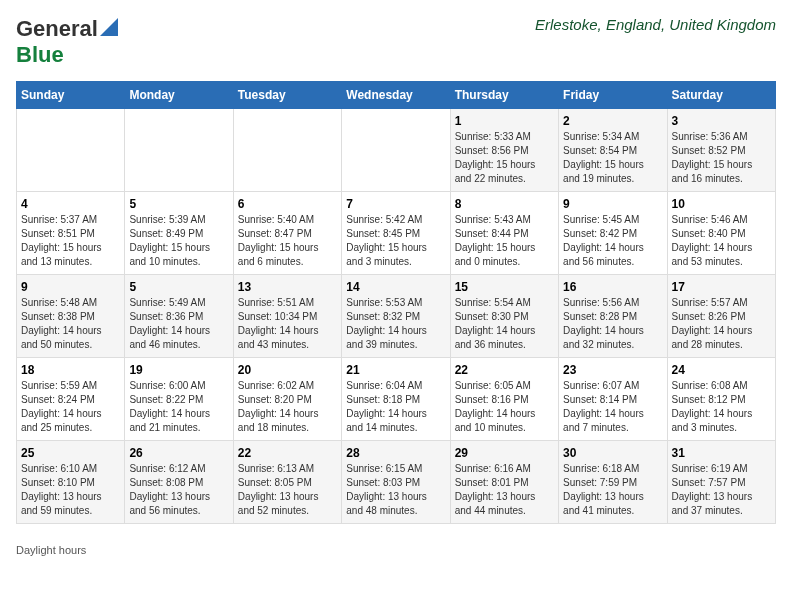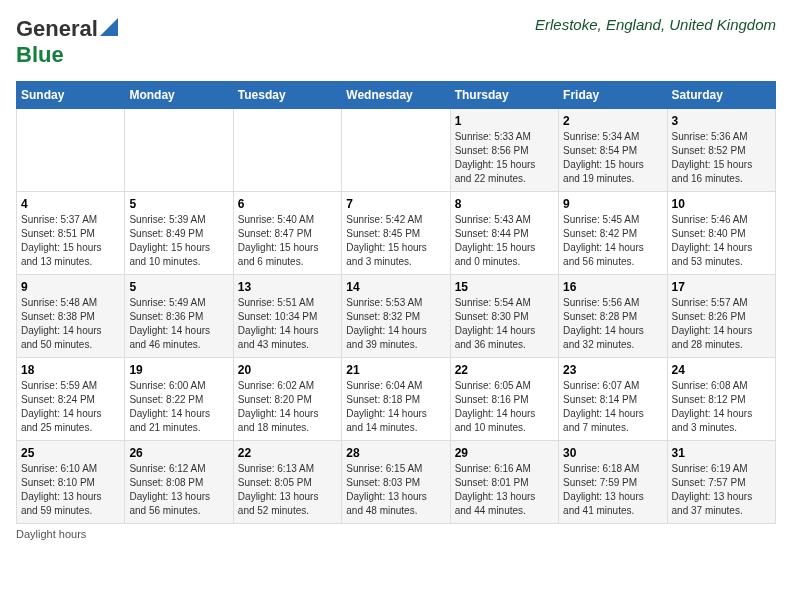--- a/index.html
+++ b/index.html
@@ -78,21 +78,21 @@
     }
     .day-info {
       font-size: 10px;
       color: #333;
       line-height: 1.4;
     }
     .empty-cell {
       background: #fff;
     }
     .footer-note {
-      margin-top: 4px;
+      margin-top: 20px;
       font-size: 11px;
       color: #555;
       text-align: left;
     }
     .logo-wrapper {
       display: flex;
       align-items: center;
     }
   </style>
 </head>

